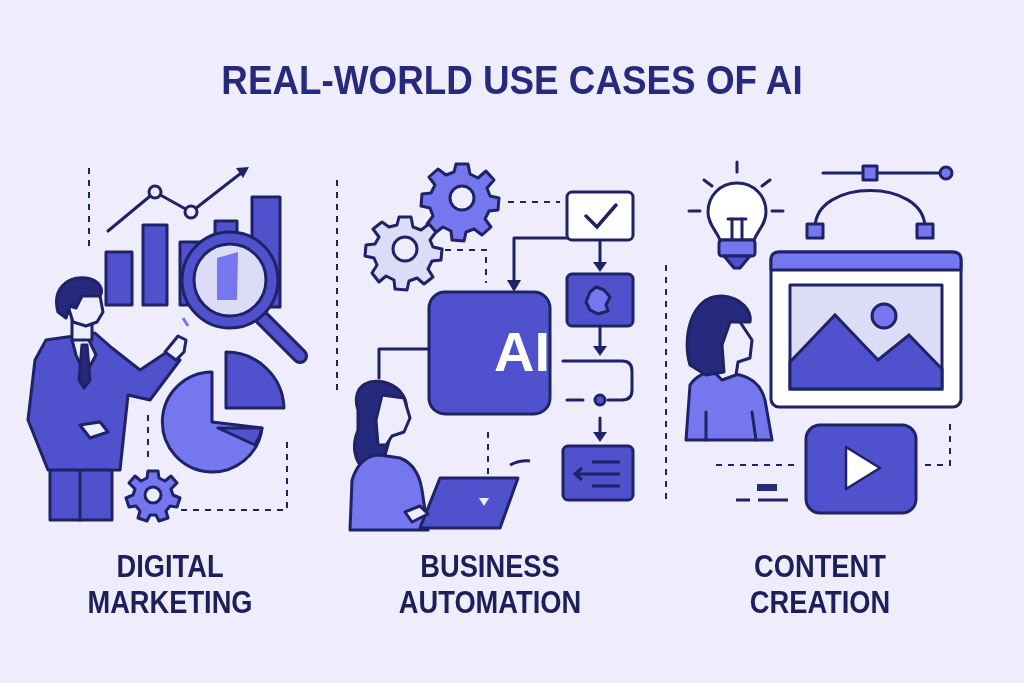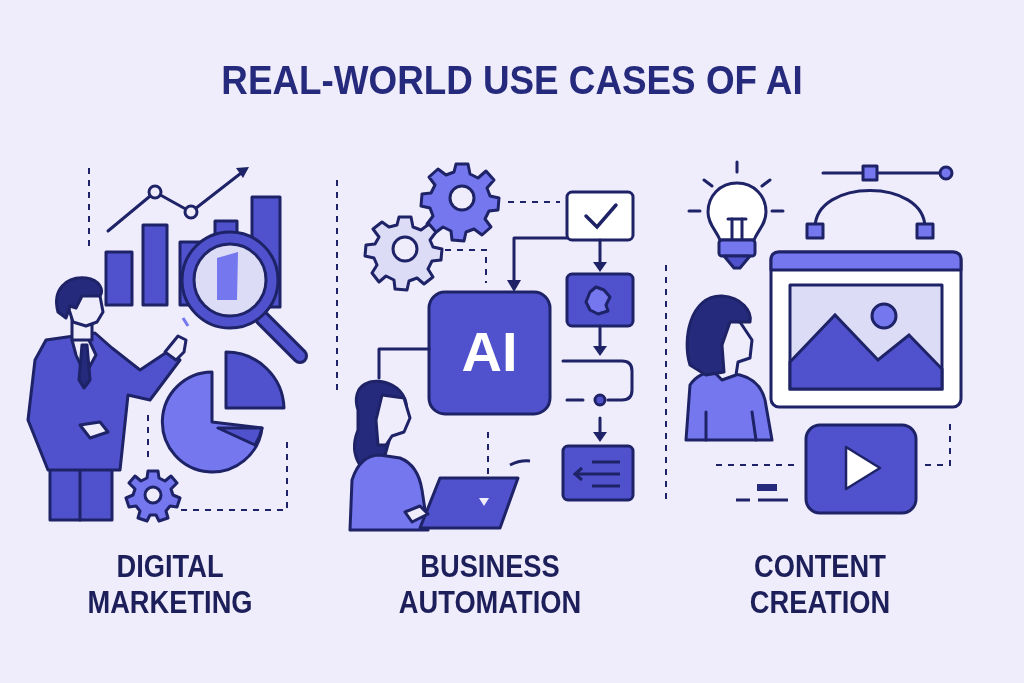--- a/index.html
+++ b/index.html
@@ -193,21 +193,21 @@
       <polygon points="846,447 880,468 846,489" fill="#ffffff" stroke="#1e2266" stroke-width="2.5" stroke-linejoin="round"></polygon>
     </g>
     <line class="d" x1="716" y1="465" x2="798" y2="465"></line>
     <polyline class="d" points="925,465 950,465 950,422"></polyline>
     <line x1="736" y1="500" x2="750" y2="500" stroke="#1e2266" stroke-width="3"></line>
     <line x1="758" y1="500" x2="788" y2="500" stroke="#1e2266" stroke-width="3"></line>
     <rect x="757" y="484" width="20" height="7" fill="#262a7c"></rect>
   </g>
 </svg>
 
-<div style="position:absolute;left:429px;top:322px;width:121px;text-align:center;font-weight:bold;font-size:56px;line-height:60px;color:#ffffff;font-family:'Liberation Sans',sans-serif;">AI</div>
+<div style="position:absolute;left:429px;top:322px;width:121px;text-align:right;font-weight:bold;font-size:56px;line-height:60px;color:#ffffff;font-family:'Liberation Sans',sans-serif;">AI</div>
 
 <div class="label" style="left:60px;width:220px;top:549px;">
   <div>DIGITAL</div>
   <div>MARKETING</div>
 </div>
 <div class="label" style="left:370px;width:240px;top:549px;">
   <div>BUSINESS</div>
   <div>AUTOMATION</div>
 </div>
 <div class="label" style="left:720px;width:200px;top:549px;">

